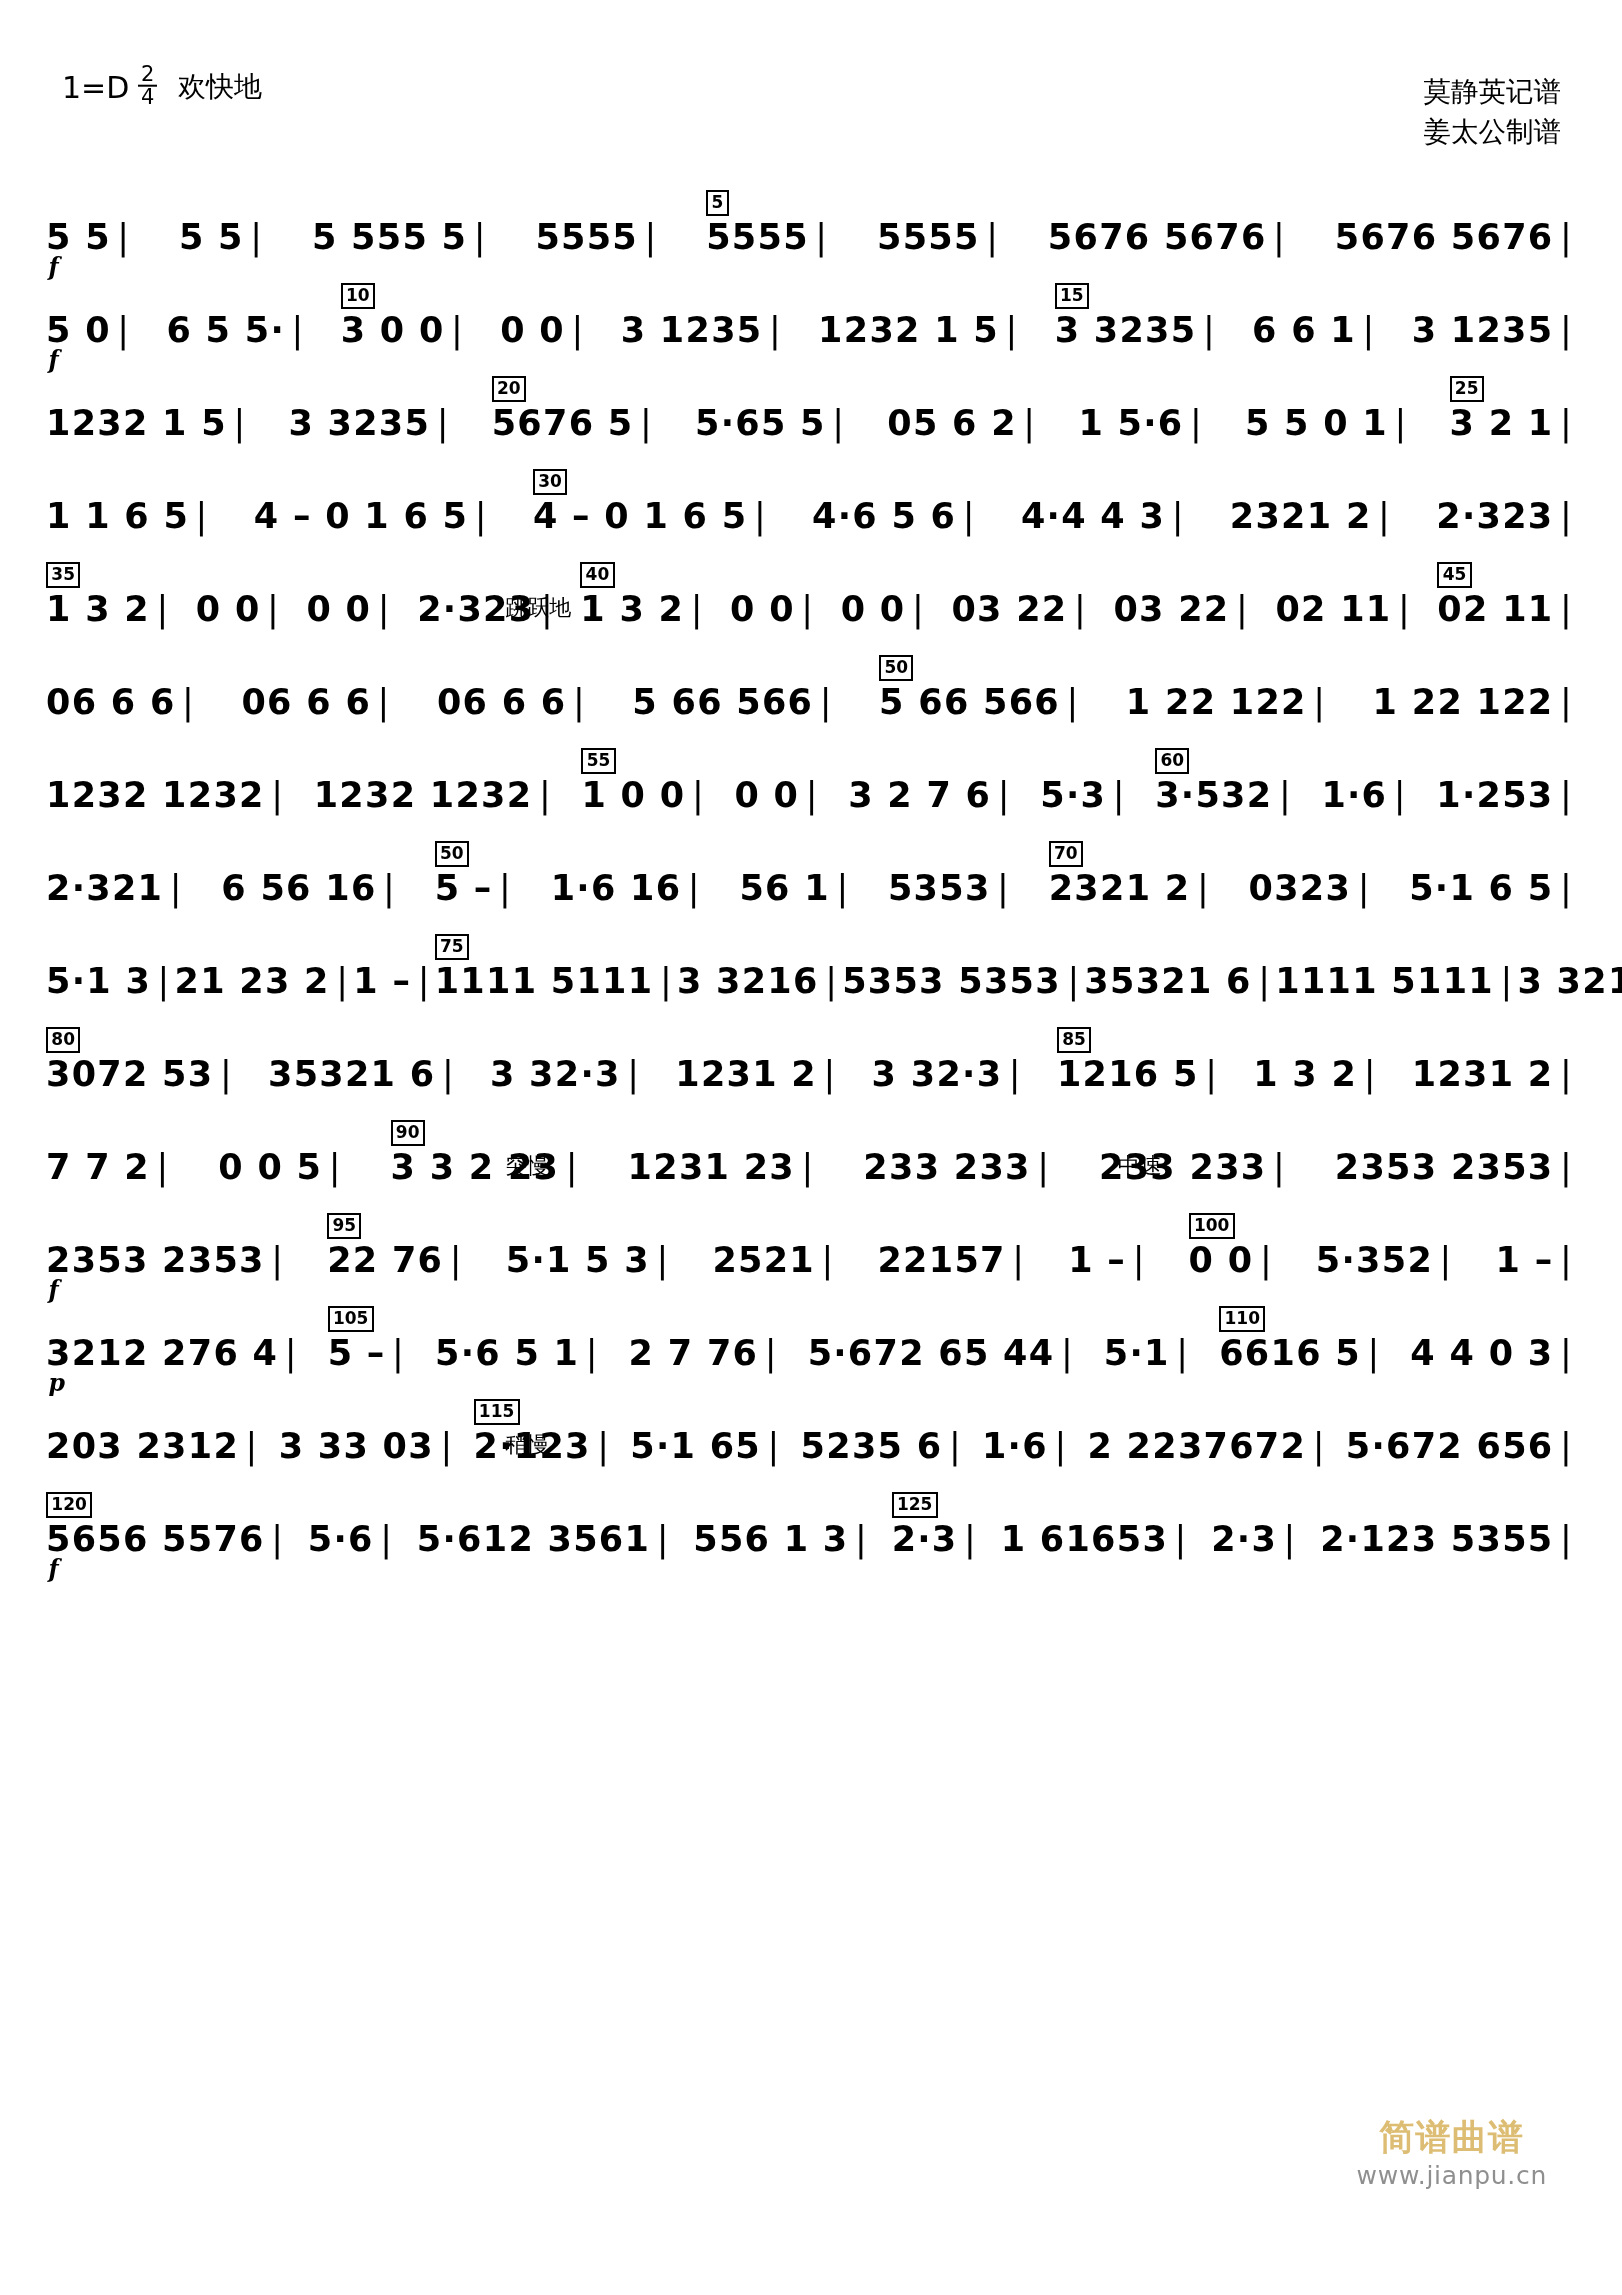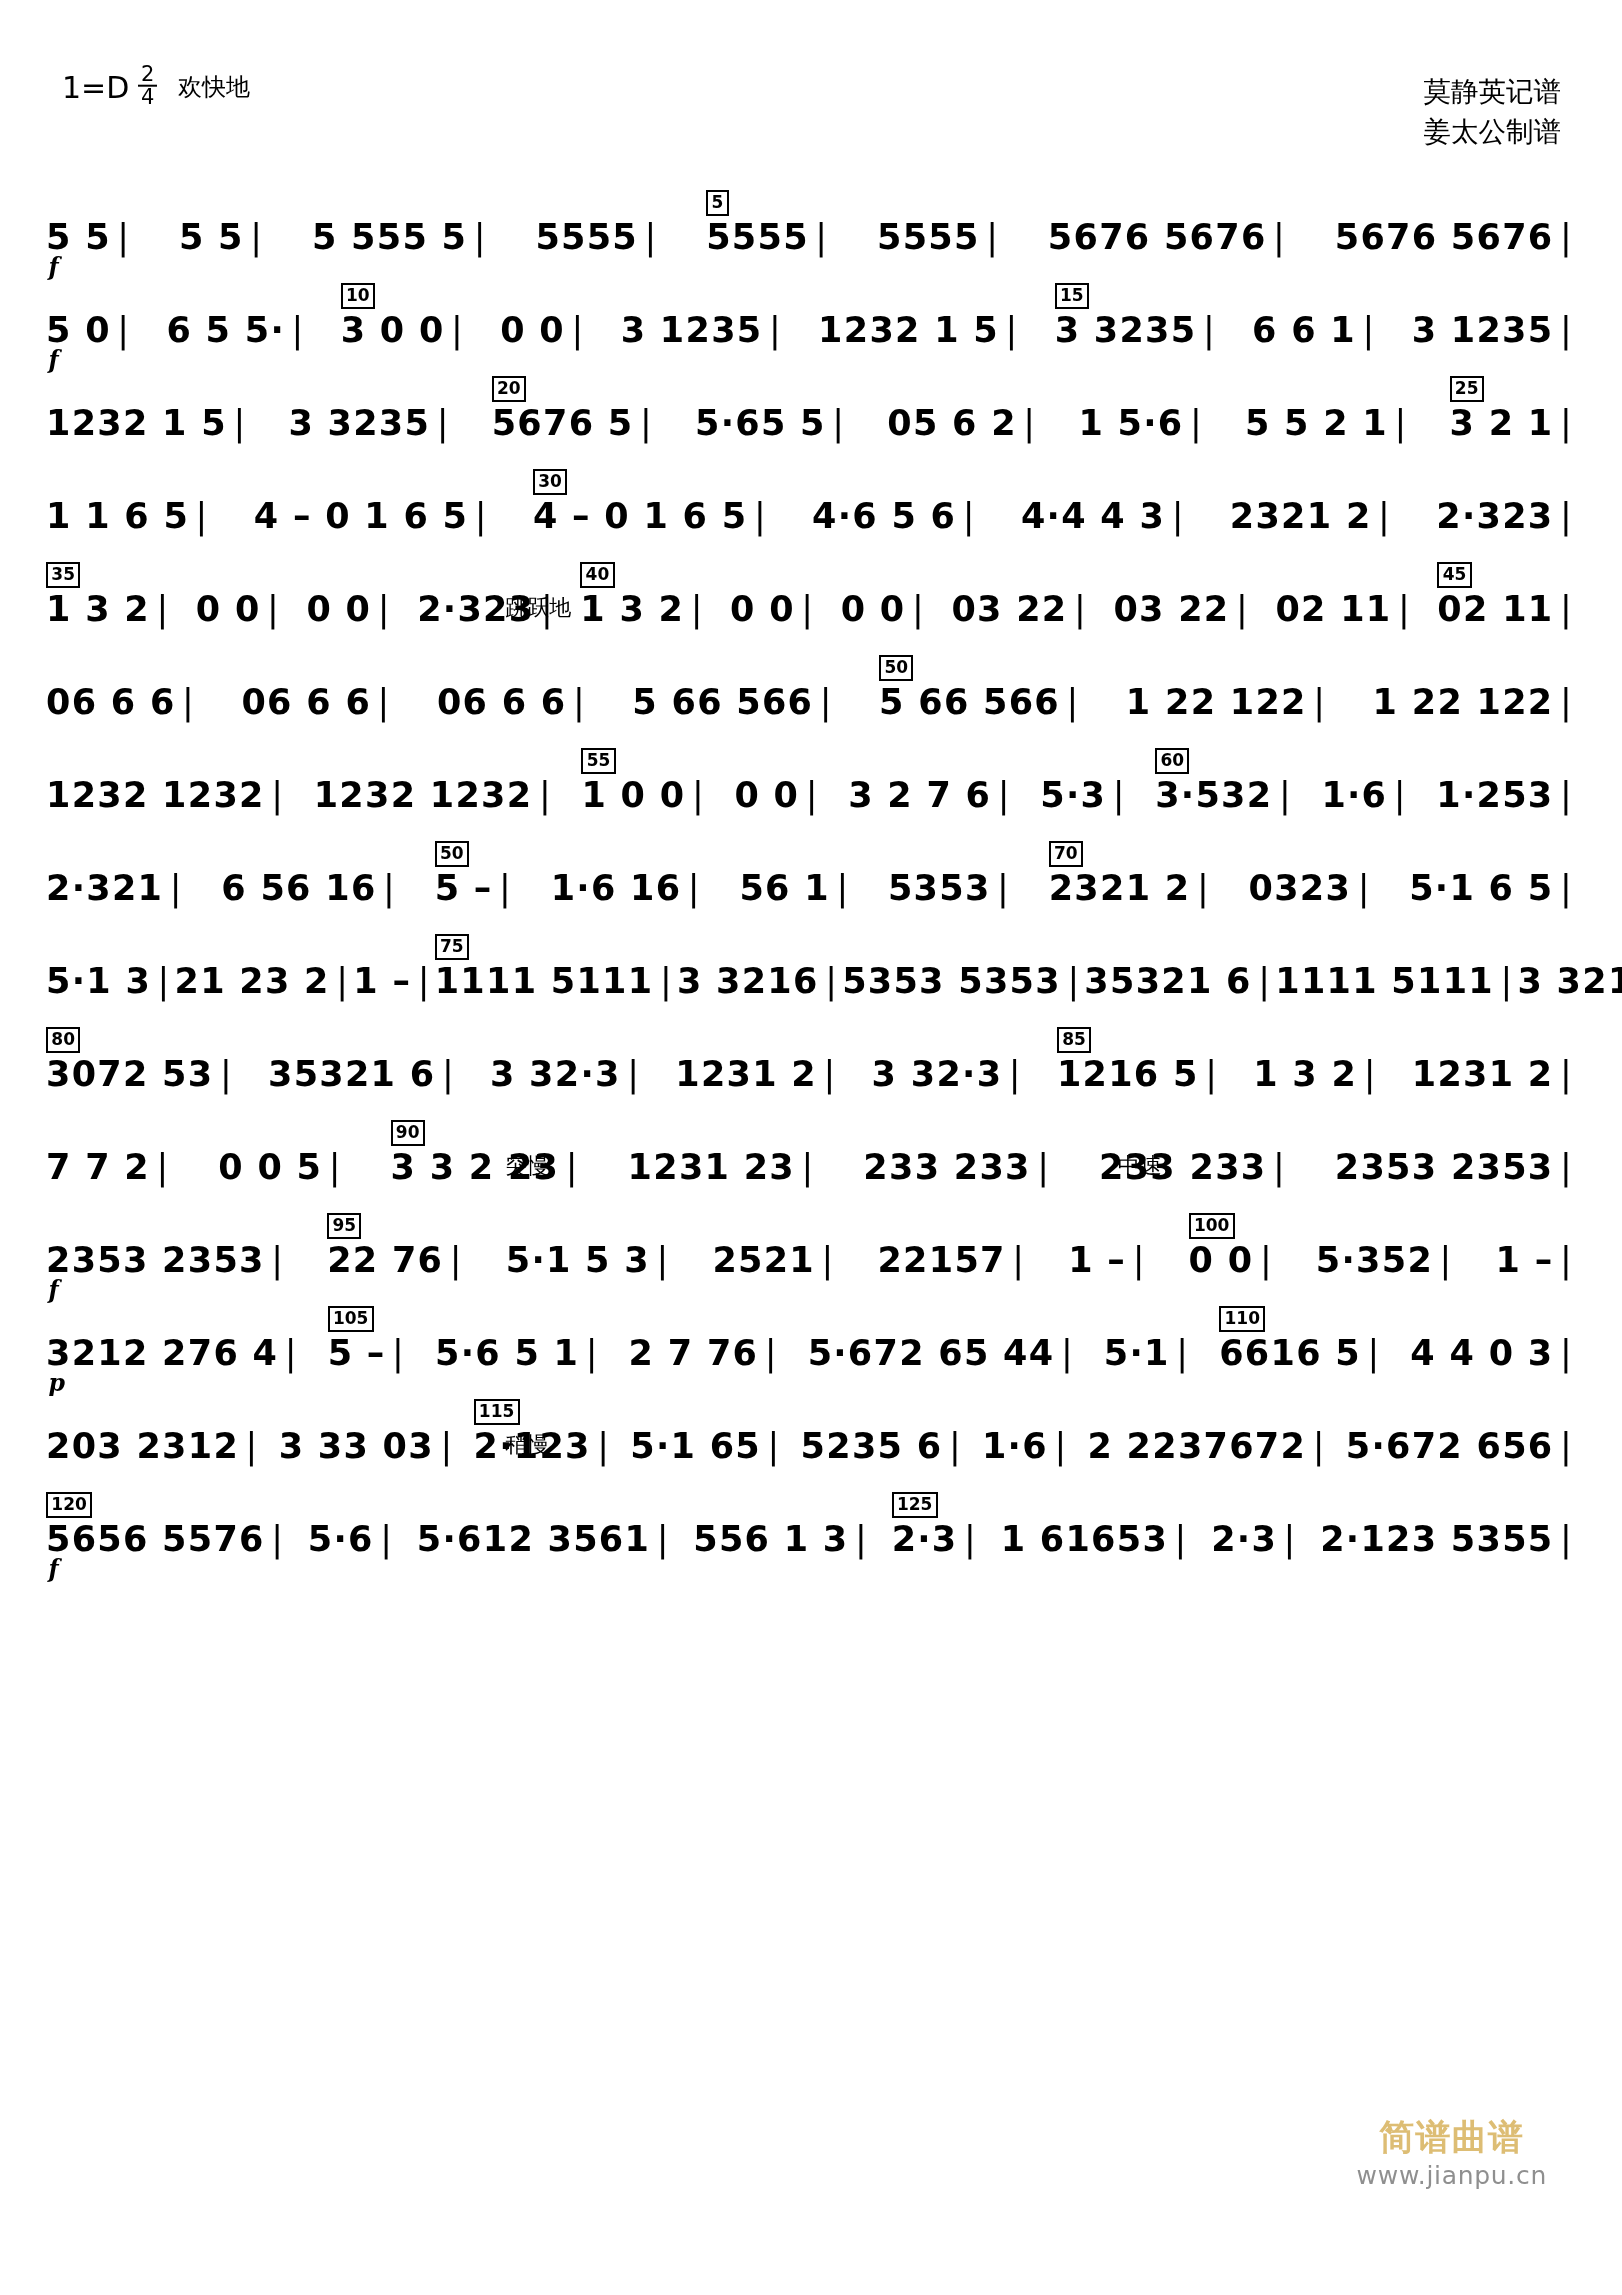--- a/index.html
+++ b/index.html
@@ -44,21 +44,21 @@
     align-items:center;
     font-size:21px;
     line-height:1.0;
     margin:0 2.6px;
     transform:translateY(-1.3px);
   }
   .frac .num{border-bottom:2px solid #000;padding:0 2.6px;}
   .frac .den{padding:0 2.6px;}
   .tempo-word{
     font-family:"DejaVu Sans", sans-serif;
-    font-size:24px;
+    font-size:28px;
     margin-left:11.8px;
   }
   .credits{
     position:absolute;
     right:62px;top:72px;
     text-align:right;
     font-family:"DejaVu Sans", sans-serif;
     font-size:27.5px;
     line-height:1.45;
   }
@@ -272,21 +272,21 @@
           </div>
           <div class="m">
             <span class="notes">05 6 2</span>
             <span class="bar">|</span>
           </div>
           <div class="m">
             <span class="notes">1 5·6</span>
             <span class="bar">|</span>
           </div>
           <div class="m">
-            <span class="notes">5 5 2 1</span>
+            <span class="notes">5 5 0 1</span>
             <span class="bar">|</span>
           </div>
           <div class="m">
             <span class="mnum">25</span>
             <span class="notes">3 2  1</span>
             <span class="bar">|</span>
           </div>
         </div>
       </div>
       <div class="row">

